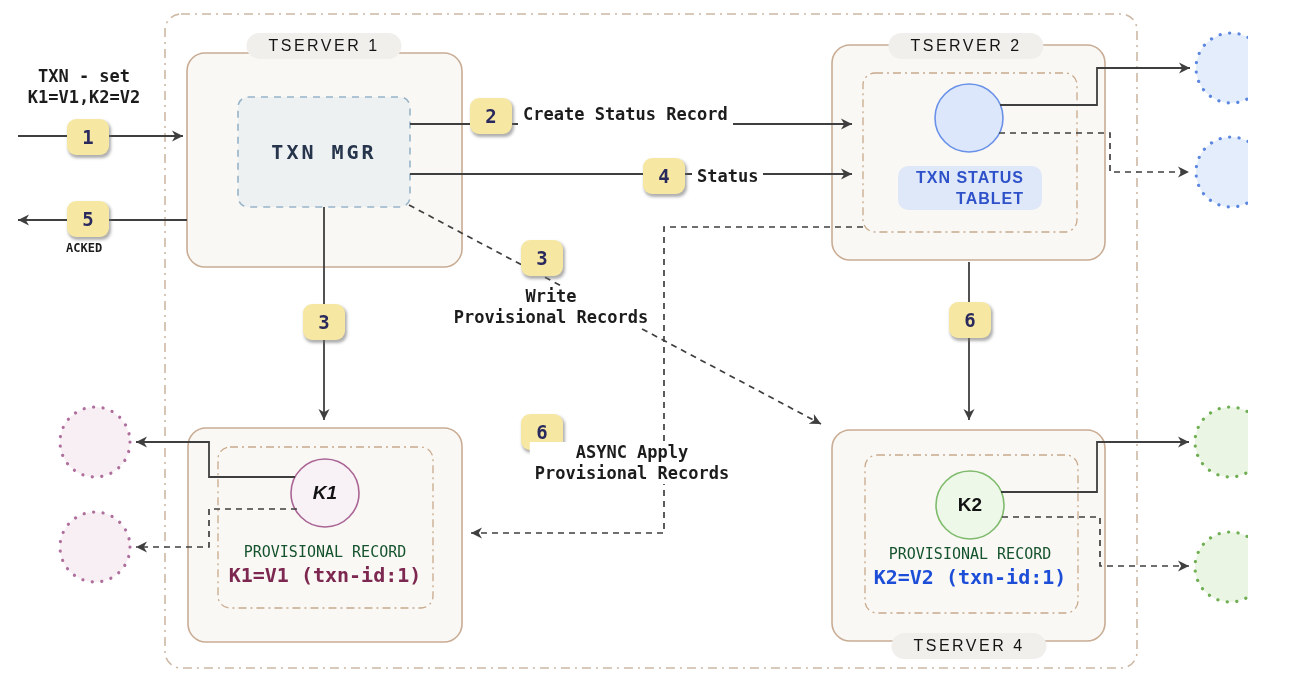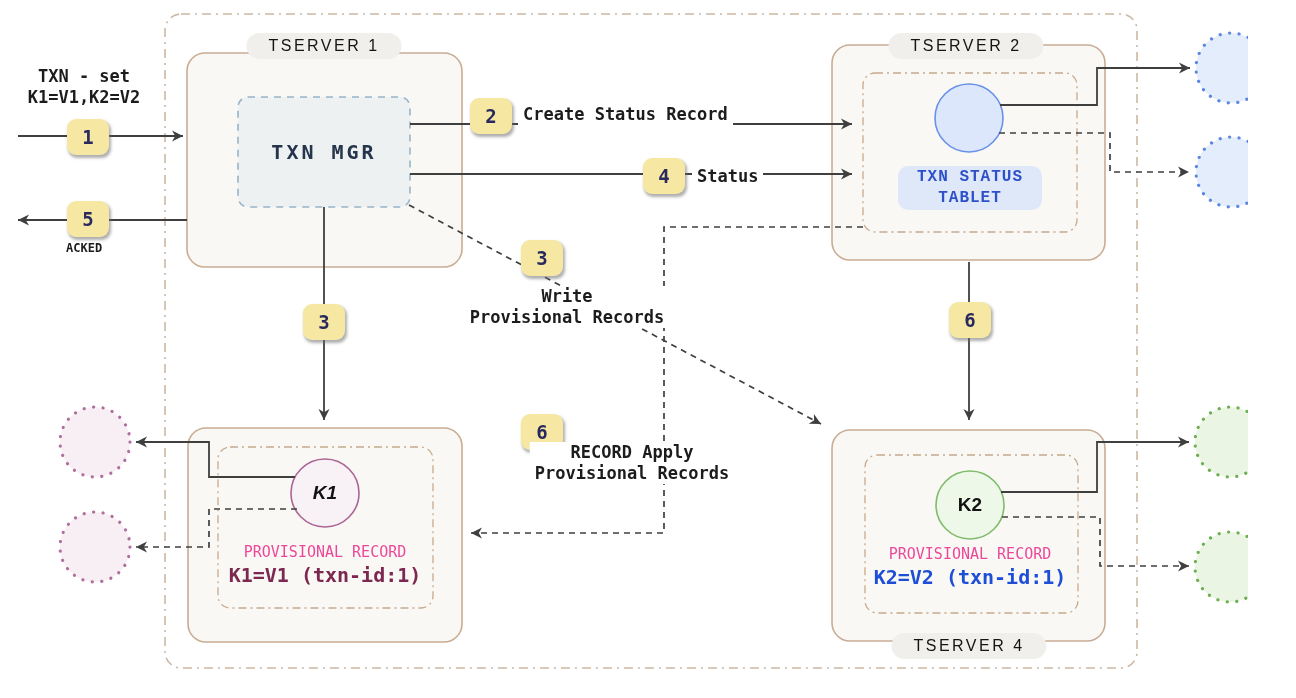--- a/index.html
+++ b/index.html
@@ -15,27 +15,27 @@
       font:bold 19px "DejaVu Sans Mono",monospace;color:#29295e;
       box-shadow:1.5px 2.5px 3px rgba(110,110,110,.55);}
   .pill{position:absolute;transform:translateX(-50%);background:#f1efec;border-radius:15px;
       padding:4px 22px;font-family:"Liberation Sans",sans-serif;font-size:16px;
       letter-spacing:2.5px;color:#141414;white-space:nowrap;}
   .txn-mgr-label{position:absolute;left:238px;top:97px;width:172px;height:110px;
       display:flex;align-items:center;justify-content:center;
       font:bold 20px "DejaVu Sans Mono",monospace;letter-spacing:3px;color:#26354c;}
   .status-label{position:absolute;left:898px;top:166px;width:144px;height:44px;
       display:flex;align-items:center;justify-content:center;background:#dee8f9;border-radius:10px;
-      font-family:Liberation Mono, monospace;font-weight:bold;font-size:16px;line-height:21px;
-      letter-spacing:1px;color:#2e51c9;text-align:center;white-space:pre-line;}
+      font-family:Liberation Sans, sans-serif;font-weight:bold;font-size:16px;line-height:21px;
+      letter-spacing:1px;color:#2e51c9;text-align:right;white-space:pre-line;}
   .key-label{position:absolute;width:68px;height:68px;display:flex;align-items:center;
       justify-content:center;font-family:"Liberation Sans",sans-serif;font-weight:bold;
       font-size:19px;color:#121212;}
   .rec-title{position:absolute;transform:translateX(-50%);
-      font:15px "DejaVu Sans Mono",monospace;color:#ec4899;white-space:nowrap;}
+      font:15px "DejaVu Sans Mono",monospace;color:#14532d;white-space:nowrap;}
   .rec-value{position:absolute;transform:translateX(-50%);
       font:bold 20px "DejaVu Sans Mono",monospace;white-space:nowrap;}
   .rec-value.k1{color:#7c2850;}
   .rec-value.k2{color:#1d4ed8;}
 </style>
 </head>
 <body>
 
 <div class="canvas">
 
@@ -124,20 +124,20 @@
   <div class="badge" style="left:949px;top:302px;">
       <span>6</span>
     </div>
   <div class="badge" style="left:521px;top:414px;">
       <span>6</span>
     </div>
 
   <div class="mono-label center-x" style="left:84px;top:66px;">TXN - set
 K1=V1,K2=V2</div>
   <div class="mono-label mask" style="left:518px;top:104px;">Create Status Record</div>
-  <div class="mono-label center-x mask" style="left:551px;top:286px;margin-left:16px;">Write
+  <div class="mono-label center-x mask" style="left:551px;top:286px;">Write
 Provisional Records</div>
   <div class="mono-label mask" style="left:692px;top:166px;">Status</div>
   <div class="mono-label" style="left:66px;top:238px;font-size:12px;">ACKED</div>
-  <div class="mono-label center-x mask" style="left:632px;top:442px;">RECORD Apply
+  <div class="mono-label center-x mask" style="left:632px;top:442px;">ASYNC Apply
 Provisional Records</div>
 
 </div>
 
 </body></html>

